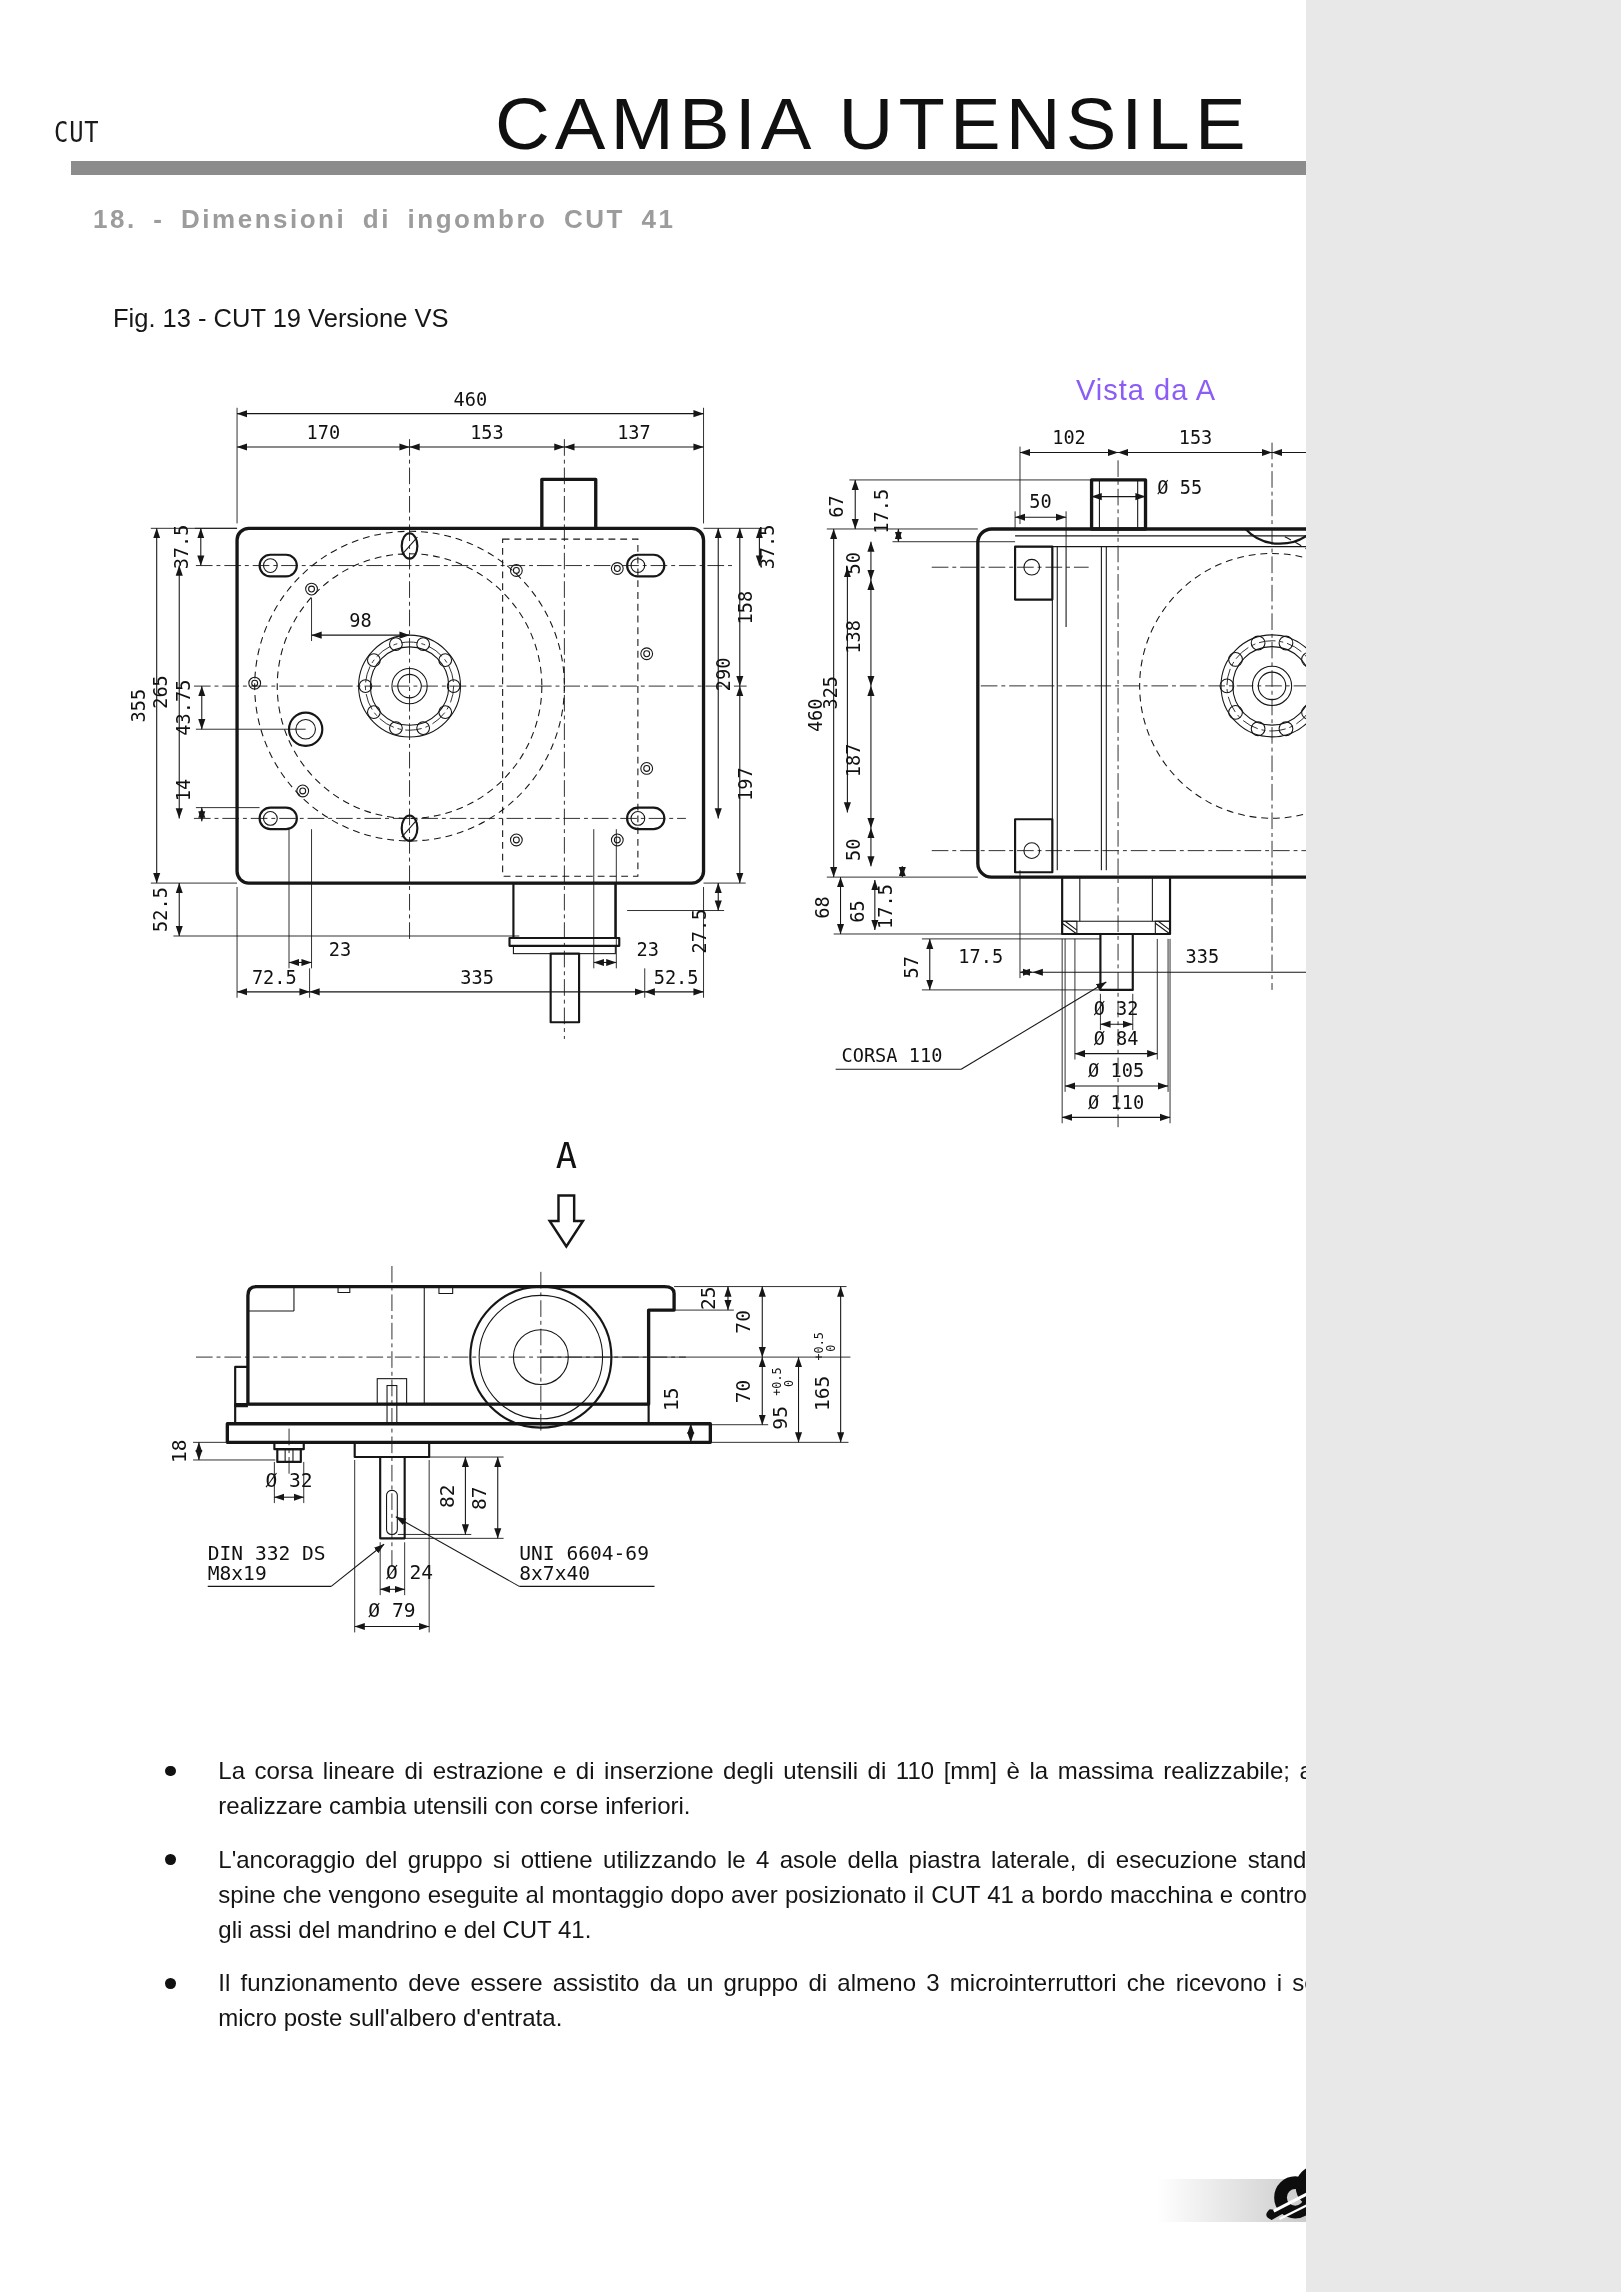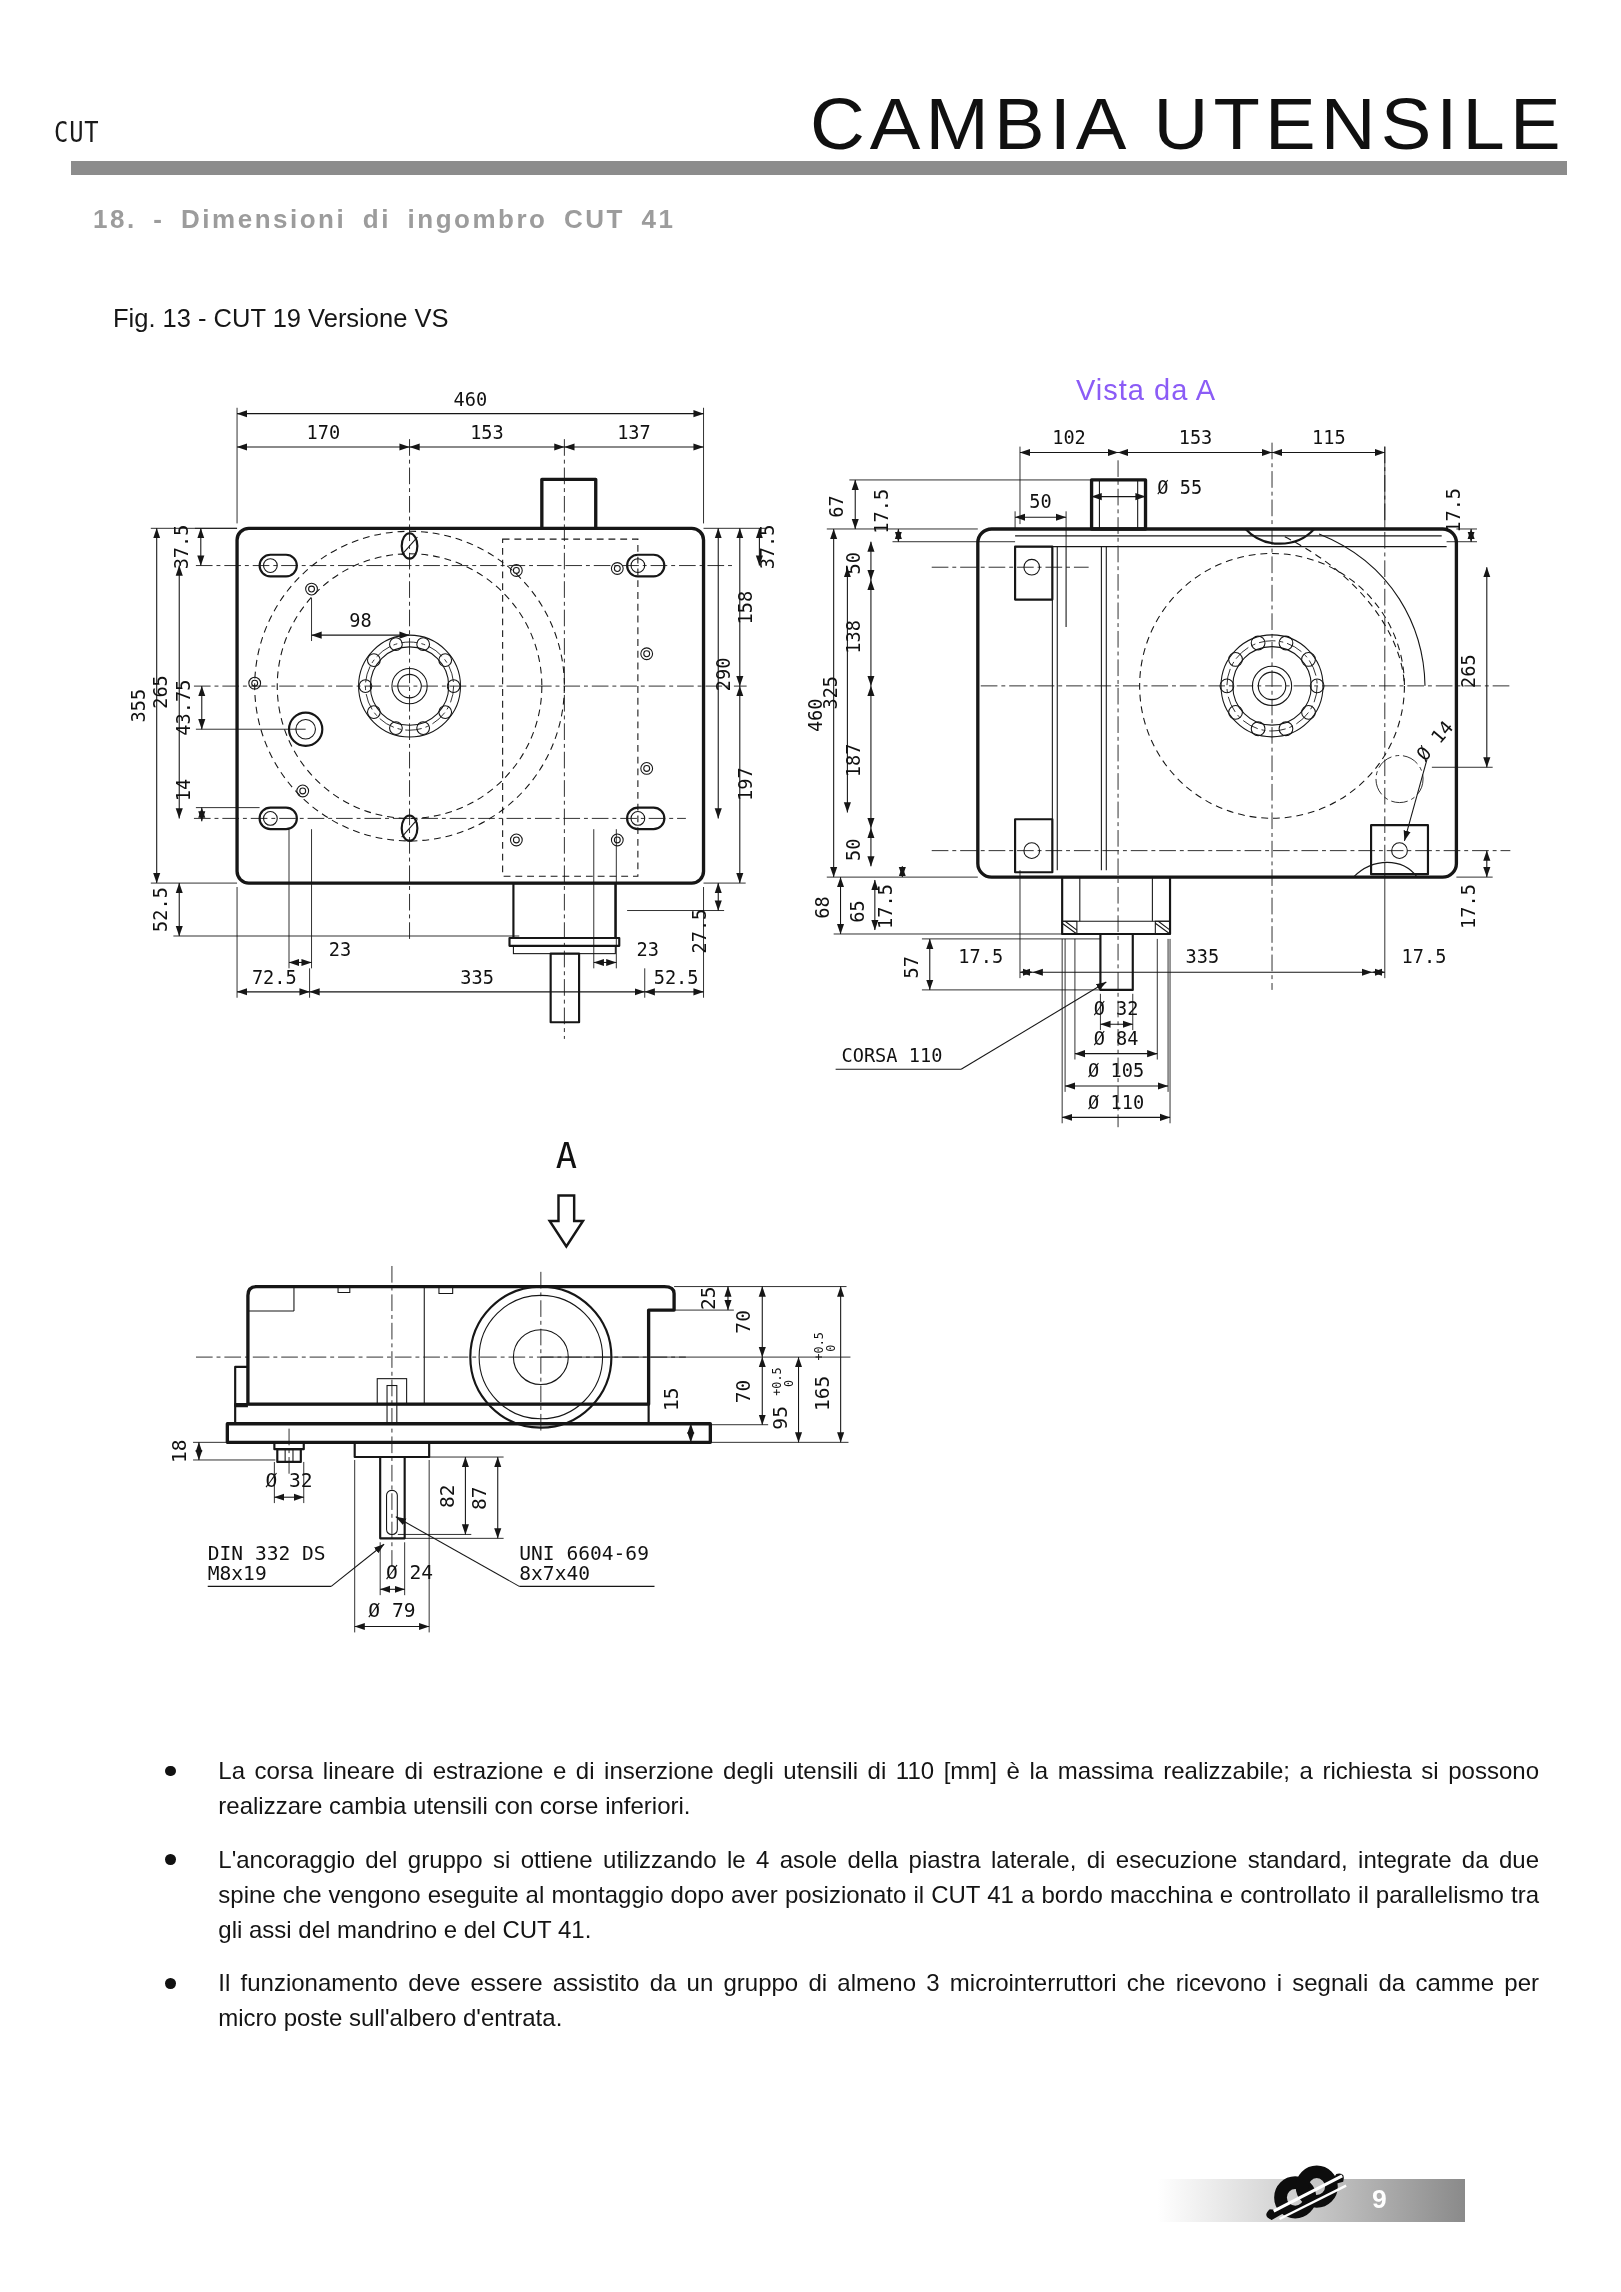--- a/index.html
+++ b/index.html
@@ -1,16 +1,16 @@
 <!DOCTYPE html>
 <html><head>
 <meta charset="utf-8">
 <style>
   html,body{margin:0;padding:0;background:#e8e8e8;}
-  .page{position:relative;width:1621px;height:2293px;background:#ffffff;overflow:hidden;
+  .page{position:relative;width:1306px;height:2293px;background:#ffffff;overflow:hidden;
         font-family:"Liberation Sans",sans-serif;color:#111;}
   .abs{position:absolute;}
   
   .brand-small{left:54px;top:116px;font-family:"DejaVu Sans Mono",monospace;font-size:28px;
                letter-spacing:1px;color:#1a1a1a;transform:scaleX(.85);transform-origin:left;}
   .brand-big{right:55px;top:82px;font-size:73px;letter-spacing:4.9px;color:#101010;
              font-family:"Liberation Sans",sans-serif;font-weight:400;transform:scaleX(1.04);transform-origin:right;}
   .gray-bar{left:71px;top:161px;width:1496px;height:13.7px;background:#8c8c8c;}
   .section-title{left:93px;top:204px;font-size:26px;font-weight:bold;color:#9c9c9c;
                  letter-spacing:2.5px;word-spacing:6.9px;}

